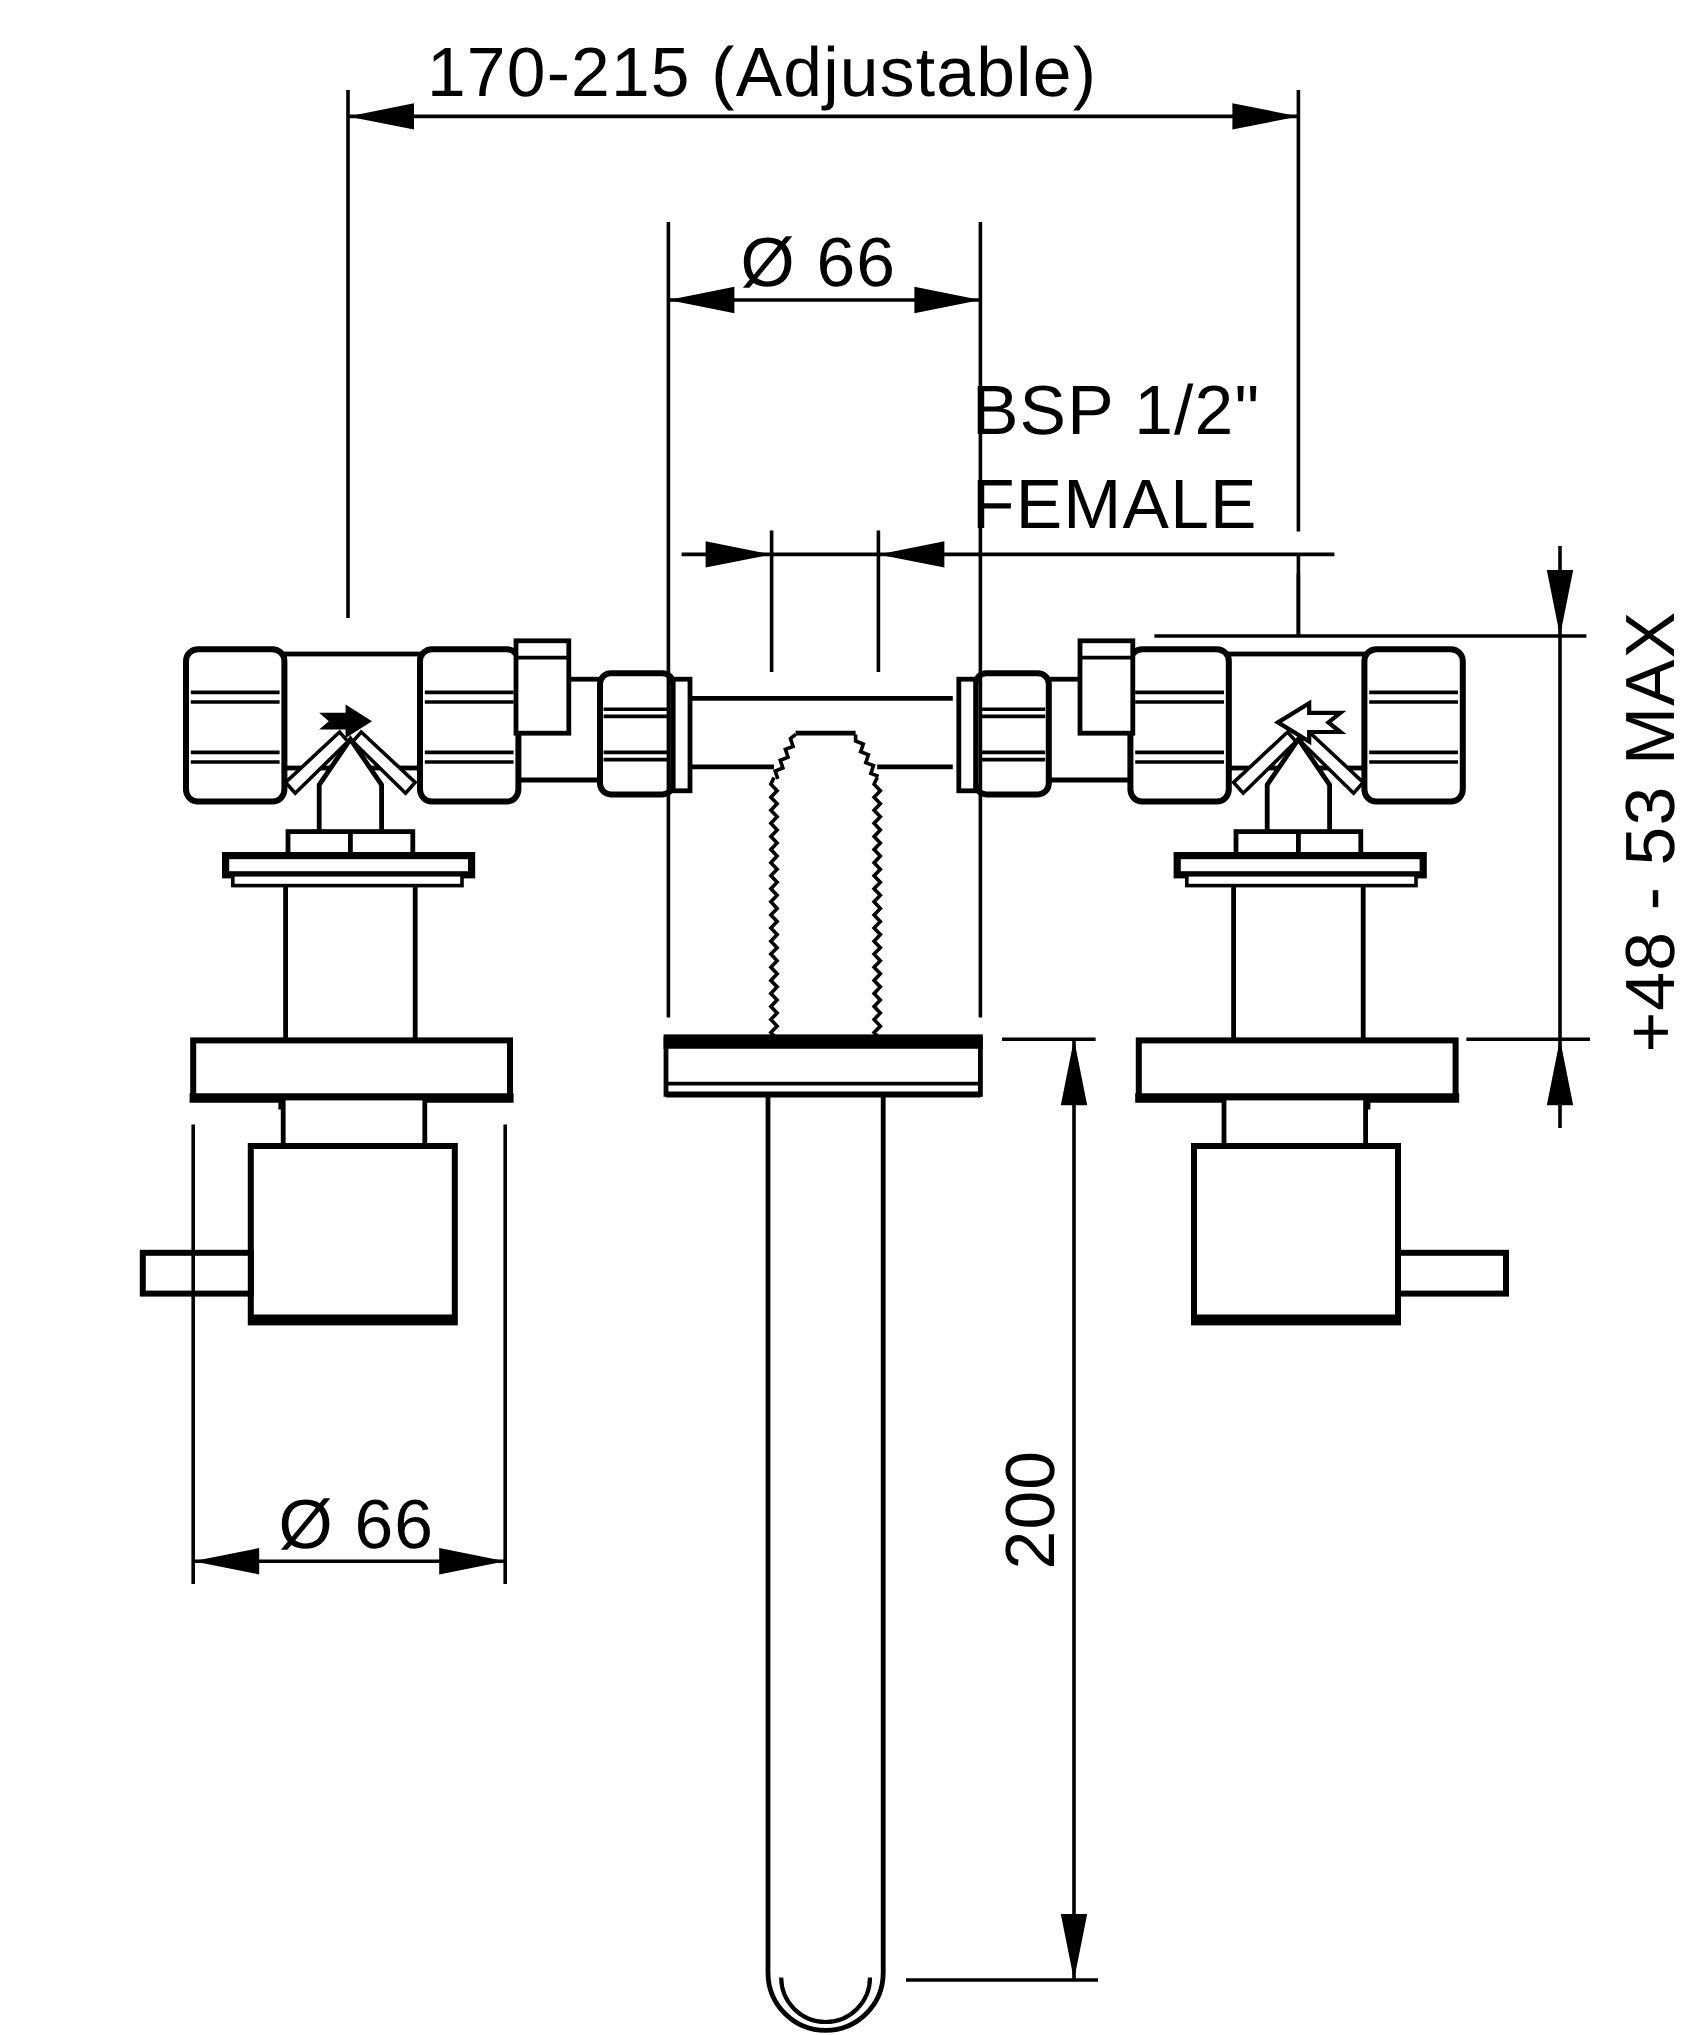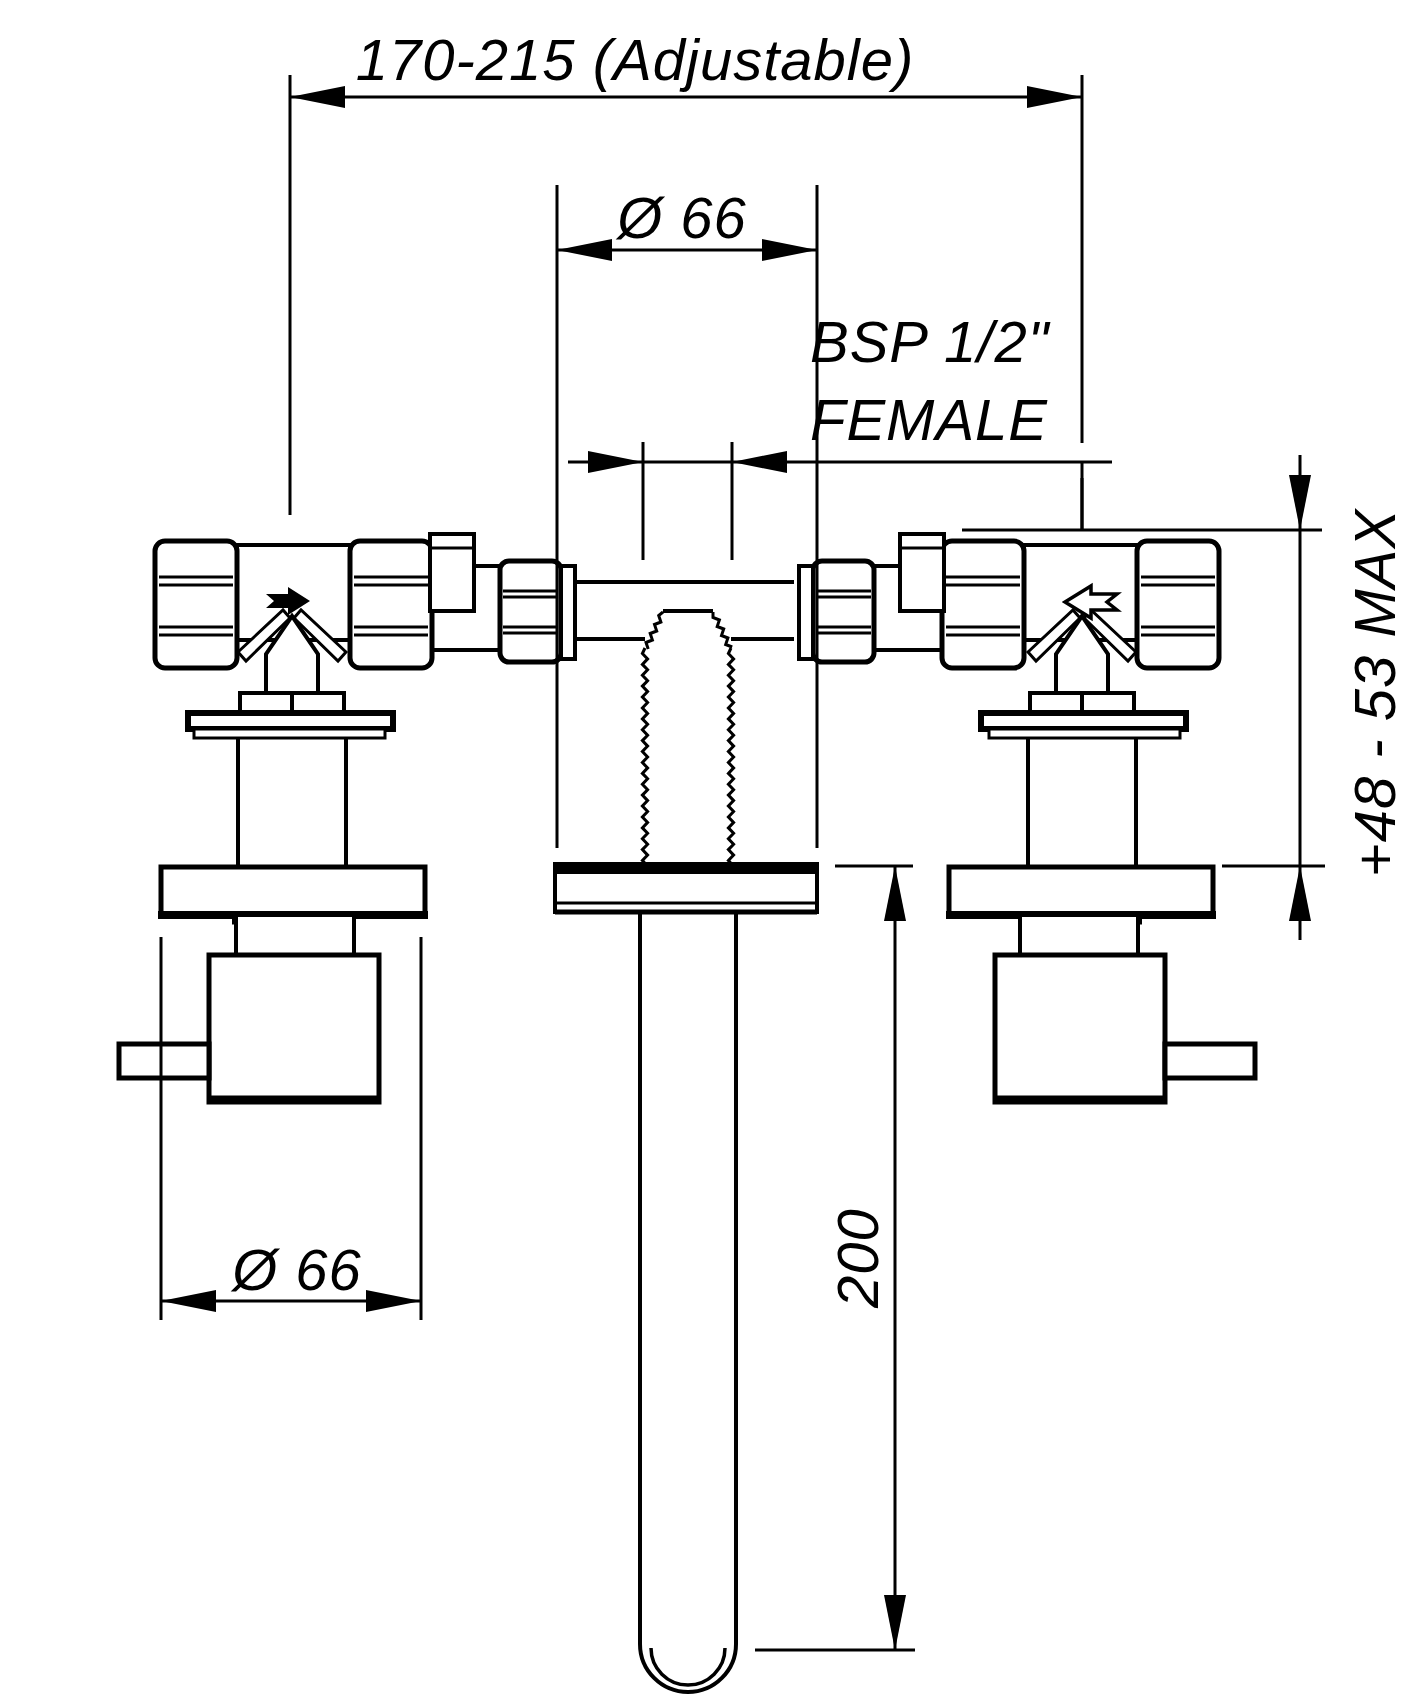--- a/index.html
+++ b/index.html
@@ -1,17 +1,17 @@
 <!DOCTYPE html>
 <html style="--line: #000000; --bg: #ffffff;"><head>
 <meta charset="utf-8">
 <style>
   :root { --line:#000000; --bg:#ffffff; }
   html,body { margin:0; padding:0; background:var(--bg); }
-  .sheet { width:1317px; height:1696px; background:var(--bg);font-style:italic; }
+  .sheet { width:1317px; height:1696px; background:var(--bg); }
   svg { display:block; }
   .geo { stroke:var(--line); fill:none; stroke-width:4; }
   .geo-fill { stroke:var(--line); fill:var(--bg); stroke-width:4; }
   .geo-fill-thick { stroke:var(--line); fill:var(--bg); stroke-width:5; }
   .nutline { stroke:var(--line); fill:none; stroke-width:3; }
   .dim { stroke:var(--line); fill:none; stroke-width:3; }
   .arrow { fill:var(--line); stroke:none; }
   .heavy { stroke:var(--line); fill:none; }
   .sym-fill { fill:var(--line); stroke:none; }
   .sym-out { fill:var(--bg); stroke:var(--line); stroke-width:3.5; }

